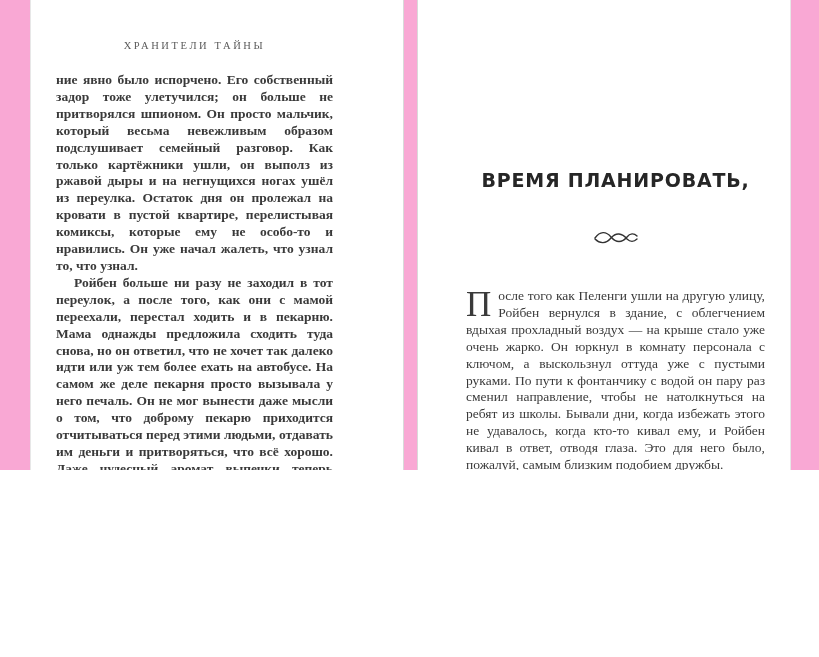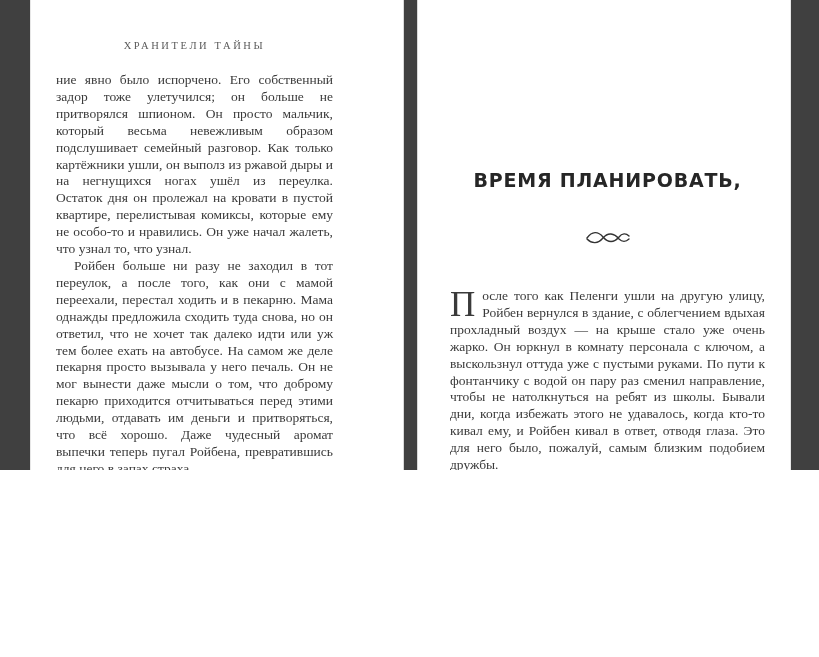--- a/index.html
+++ b/index.html
@@ -5,21 +5,21 @@
   html, body {
     margin: 0;
     padding: 0;
     background: #ffffff;
     font-family: "Liberation Serif", serif;
   }
   .spread {
     position: relative;
     width: 819px;
     height: 470px;
-    background: #404040;
+    background: #f9a8d4;
     overflow: hidden;
   }
   .page {
     position: absolute;
     top: 0;
     height: 645px;
     width: 374px;
     background: #ffffff;
     box-sizing: border-box;
   }
@@ -41,38 +41,39 @@
     right: 2px;
     bottom: -5px;
     height: 8px;
     border-bottom: 1px solid #e9e9e9;
     border-radius: 0 0 12px 12px;
   }
   .text-col-left {
     margin: 0 70px 0 25px;
   }
   .text-col-right {
-    margin: 0 25px 0 32px;
+    margin: 0 25px 0 48px;
   }
   .running-header {
     padding-top: 40px;
     text-align: center;
     font-size: 10.5px;
     letter-spacing: 2.6px;
     color: #5a5a5a;
   }
   .body-text p {
     margin: 0;
     font-size: 13.5px;
     line-height: 16.9px;
     color: #3a3a3a;
     text-align: justify;
   }
   .left-body {
     margin-top: 21px;
+    font-weight: bold;
   }
   .indented {
     text-indent: 18px;
   }
   .chapter-title {
     margin-top: 166px;
     text-align: center;
     font-family: "DejaVu Sans", sans-serif;
     font-weight: bold;
     font-size: 19px;

